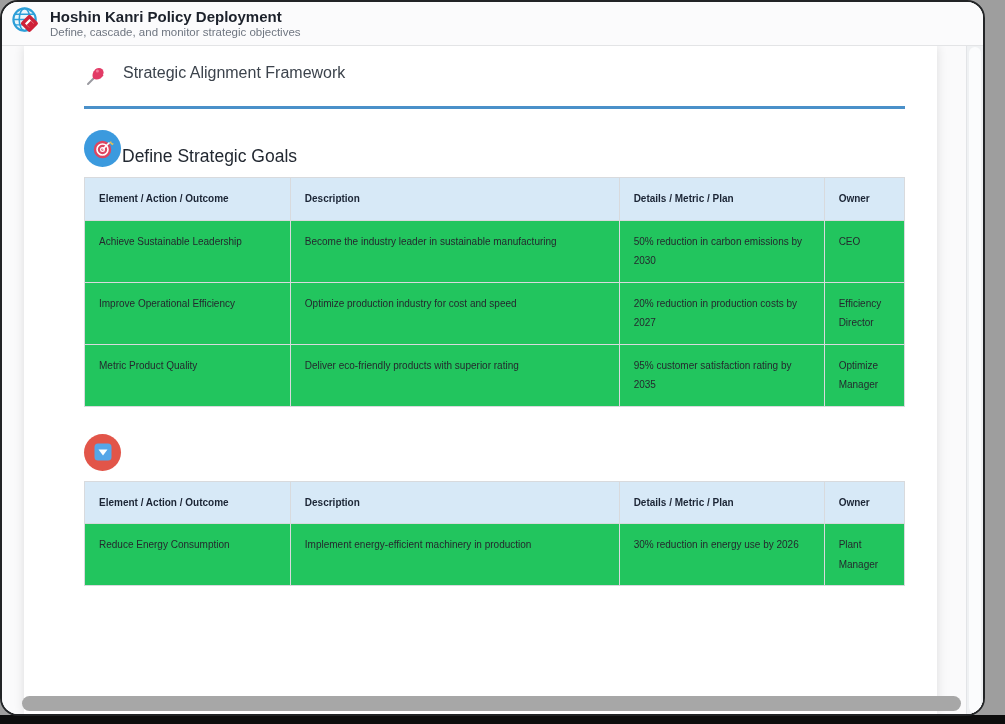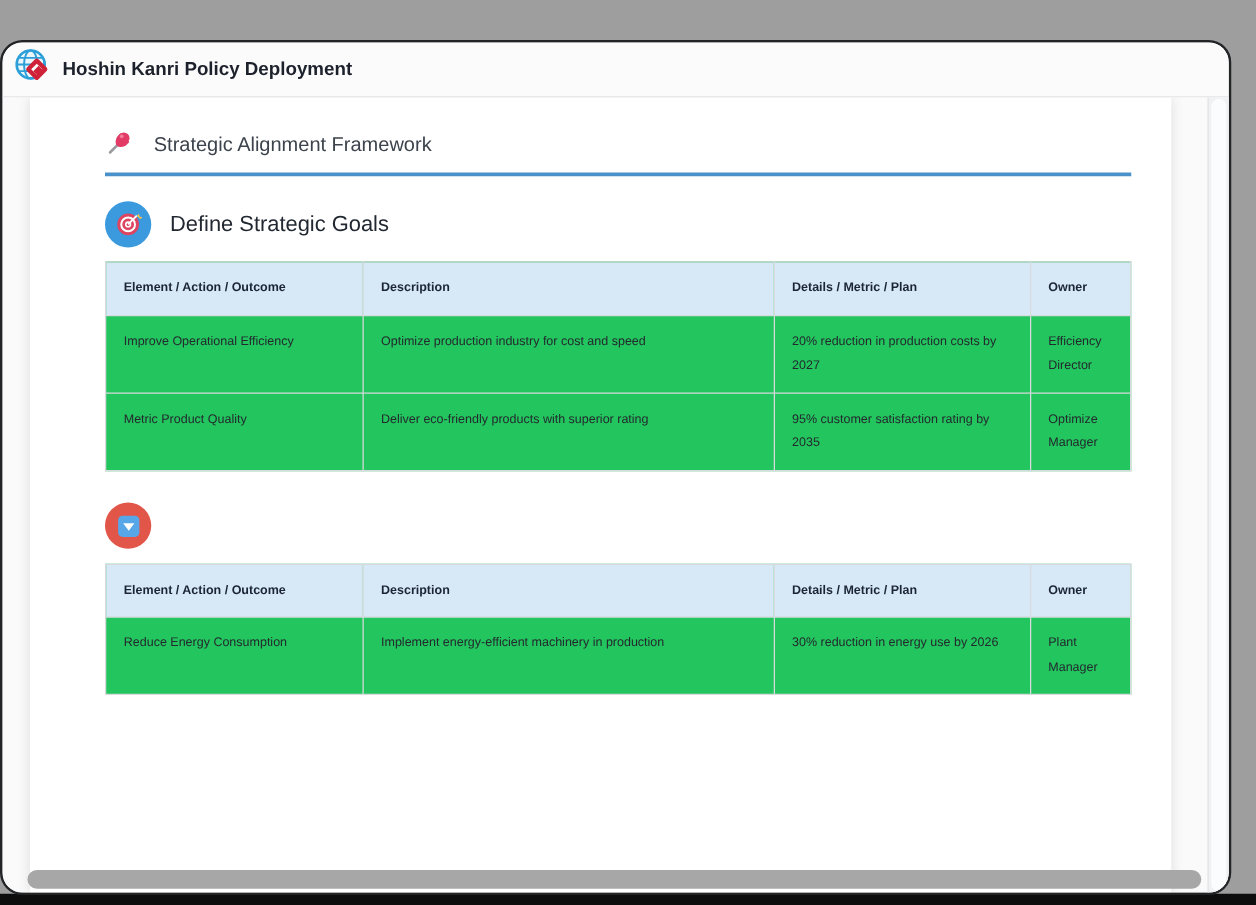--- a/index.html
+++ b/index.html
@@ -14,21 +14,20 @@
     background:#0d0d0d; z-index:0;
   }
   
   .window{
     position:absolute; top:0; left:0; right:20px; bottom:8px;
     background:#ffffff;
     border:2px solid #222426;
     border-radius:18px;
     overflow:hidden;
     z-index:1;
-    margin-top:32px;
   }
   
   .app-header{
     height:44px;
     background:#fbfbfc;
     border-bottom:1px solid #e3e4e6;
     display:flex; align-items:center;
     padding-left:7px;
   }
   .logo{ width:35px; height:35px; flex:0 0 auto; margin-top:-2px; }
@@ -43,27 +42,27 @@
     overflow:hidden;
   }
   .card{
     margin-left:22px;
     width:913px;
     min-height:100%;
     background:#ffffff;
     box-shadow:0 0 10px rgba(0,0,0,0.12);
     padding:16px 32px 60px 60px;
   }
-  .framework-header{ display:flex; align-items:flex-end; gap:15px; padding-top:2px; height:32px; }
+  .framework-header{ display:flex; align-items:flex-start; gap:15px; padding-top:2px; height:32px; }
   .framework-title{ font-size:16px; color:#3c434c; }
   .pin-icon{ width:24px; height:24px; }
   .blue-rule{ height:3px; background:#4a90c9; margin-top:12px; }
   .section{ margin-top:18px; }
   .section + .section{ margin-top:24px; }
-  .section-header{ display:flex; align-items:center; gap:15px; height:40px; }
+  .section-header{ display:flex; align-items:flex-end; gap:1px; height:40px; }
   .section-icon{
     width:37px; height:37px; border-radius:50%;
     display:flex; align-items:center; justify-content:center;
     flex:0 0 auto;
   }
   .section-title{ font-size:17.5px; color:#222831; font-weight:400; }
   
   .data-table{
     width:100%; margin-top:10px;
     border-collapse:collapse; table-layout:fixed;
@@ -111,20 +110,21 @@
       <ellipse cx="16" cy="15" rx="5.5" ry="11.5" fill="none" stroke="#2d9fd8" stroke-width="1.6"></ellipse>
       <line x1="4.5" y1="15" x2="27.5" y2="15" stroke="#2d9fd8" stroke-width="1.6"></line>
       <line x1="6.5" y1="9.5" x2="25.5" y2="9.5" stroke="#2d9fd8" stroke-width="1.4"></line>
       <line x1="6.5" y1="20.5" x2="25.5" y2="20.5" stroke="#2d9fd8" stroke-width="1.4"></line>
       <rect x="14.2" y="12.2" width="13.5" height="13.5" rx="2" fill="#cf2238" transform="rotate(45 21 19)"></rect>
       <rect x="17.7" y="15.7" width="6.5" height="6.5" fill="#ffffff" transform="rotate(45 21 19)"></rect>
       <rect x="19.4" y="17.4" width="6.2" height="6.2" fill="#cf2238" transform="rotate(45 22.5 20.5)"></rect>
     </svg>
     <div class="header-text">
       <div class="app-title">Hoshin Kanri Policy Deployment</div>
+      <div class="app-subtitle">Define, cascade, and monitor strategic objectives</div>
     </div>
   </header>
 
   <div class="content-area">
     <div class="card">
 
       <div class="framework-header">
         <svg class="pin-icon" viewBox="0 0 24 24">
           <line x1="4" y1="20" x2="11" y2="13" stroke="#9a9aa0" stroke-width="2" stroke-linecap="round"></line>
           <path d="M12.5 4.5 L19.5 11.5 L16.5 14.5 Q12 16.5 9.5 14.5 Q7.5 12 9.5 7.5 Z" fill="#e23b66"></path>
@@ -160,20 +160,26 @@
           <thead>
             <tr>
               <th>Element / Action / Outcome</th>
               <th>Description</th>
               <th>Details / Metric / Plan</th>
               <th>Owner</th>
             </tr>
           </thead>
           <tbody>
             <tr>
+              <td>Achieve Sustainable Leadership</td>
+              <td>Become the industry leader in sustainable manufacturing</td>
+              <td>50% reduction in carbon emissions by 2030</td>
+              <td>CEO</td>
+            </tr>
+            <tr>
               <td>Improve Operational Efficiency</td>
               <td>Optimize production industry for cost and speed</td>
               <td>20% reduction in production costs by 2027</td>
               <td>Efficiency Director</td>
             </tr>
             <tr>
               <td>Metric Product Quality</td>
               <td>Deliver eco-friendly products with superior rating</td>
               <td>95% customer satisfaction rating by 2035</td>
               <td>Optimize Manager</td>

